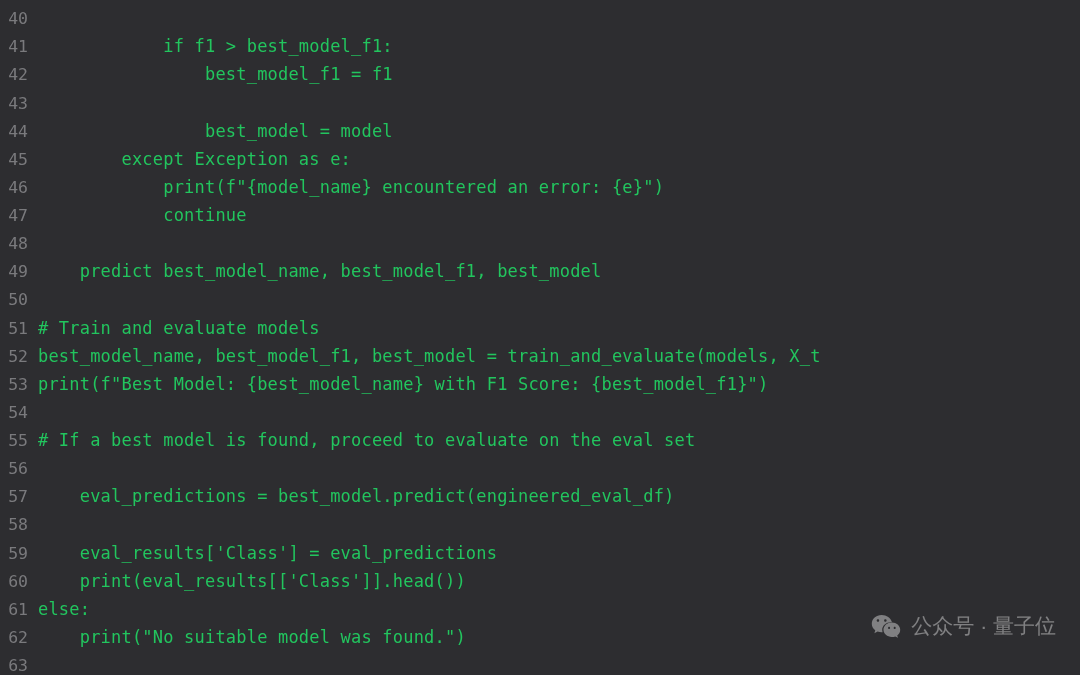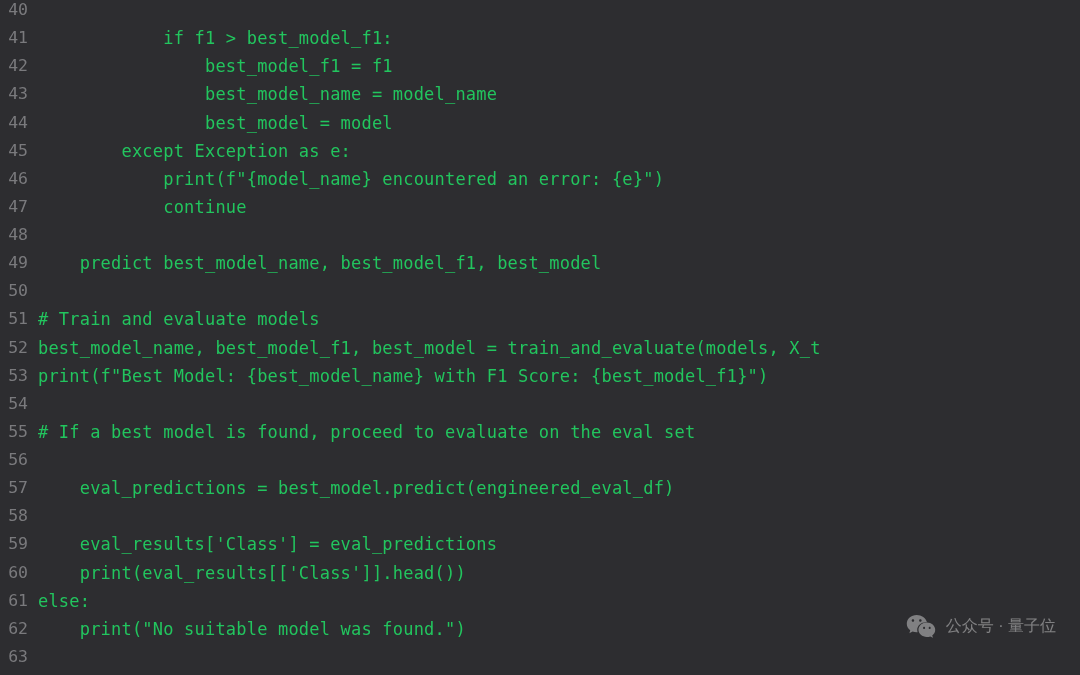--- a/index.html
+++ b/index.html
@@ -13,21 +13,21 @@
     color: #d4d4d4;
   }
   .editor {
     display: flex;
     flex-direction: column;
     height: 100%;
     padding-top: 0px;
   }
   .line {
     display: flex;
-    align-items: flex-start;
+    align-items: flex-end;
     height: 28.6px;
     white-space: pre;
   }
   .gutter {
     width: 38px;
     text-align: right;
     padding-right: 10px;
     color: #7a7a7d;
     user-select: none;
     flex-shrink: 0;
@@ -40,21 +40,21 @@
   .watermark {
     position: absolute;
     right: 24px;
     bottom: 34px;
     display: flex;
     align-items: center;
     gap: 10px;
     opacity: 0.45;
     color: #e6e6e6;
     font-family: -apple-system, "PingFang SC", "Hiragino Sans GB", "Microsoft YaHei", sans-serif;
-    font-size: 16px;
+    font-size: 21px;
   }
   .watermark .wm-icon {
     width: 30px;
     height: 30px;
     display: inline-flex;
     align-items: center;
     justify-content: center;
   }
   .watermark .wm-icon svg { width: 30px; height: 30px; }
 </style>
@@ -69,21 +69,20 @@
   <div class="line">
     <span class="gutter">41</span>
     <span class="code">            if f1 &gt; best_model_f1:</span>
   </div>
   <div class="line">
     <span class="gutter">42</span>
     <span class="code">                best_model_f1 = f1</span>
   </div>
   <div class="line">
     <span class="gutter">43</span>
-    <span class="code">                best_model_name = model_name</span>
   </div>
   <div class="line">
     <span class="gutter">44</span>
     <span class="code">                best_model = model</span>
   </div>
   <div class="line">
     <span class="gutter">45</span>
     <span class="code">        except Exception as e:</span>
   </div>
   <div class="line">

